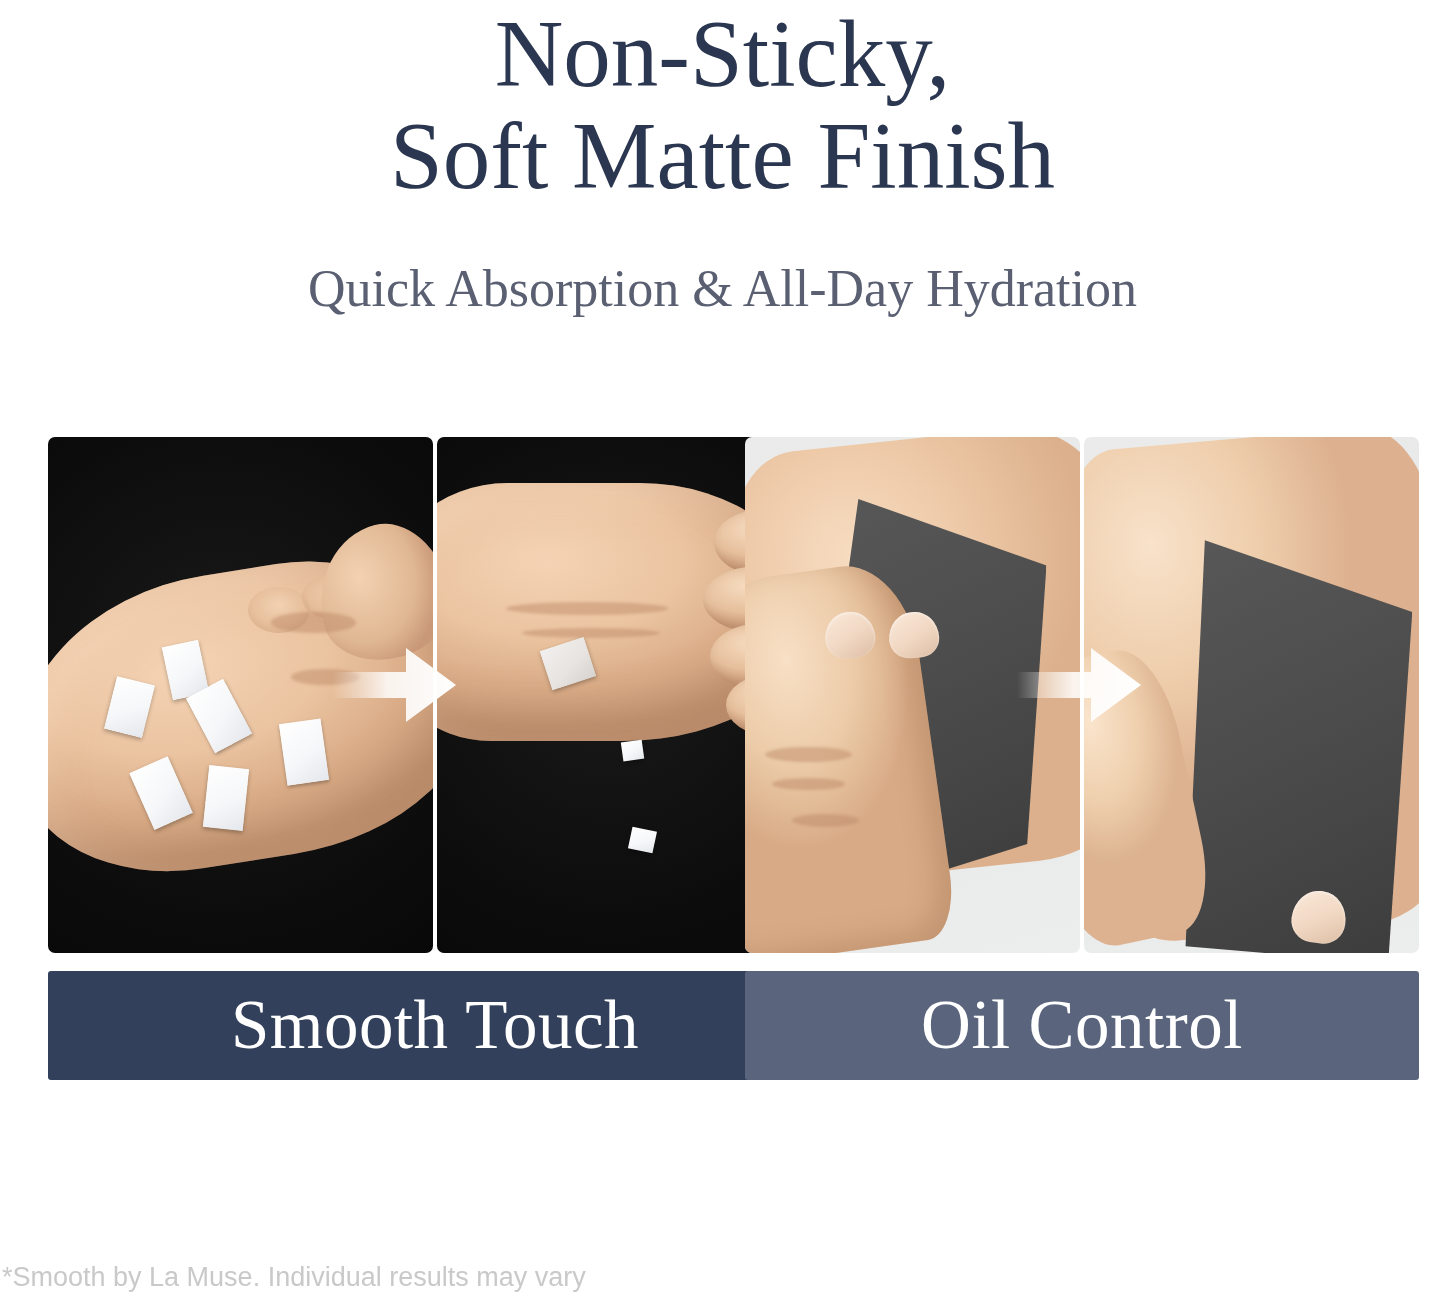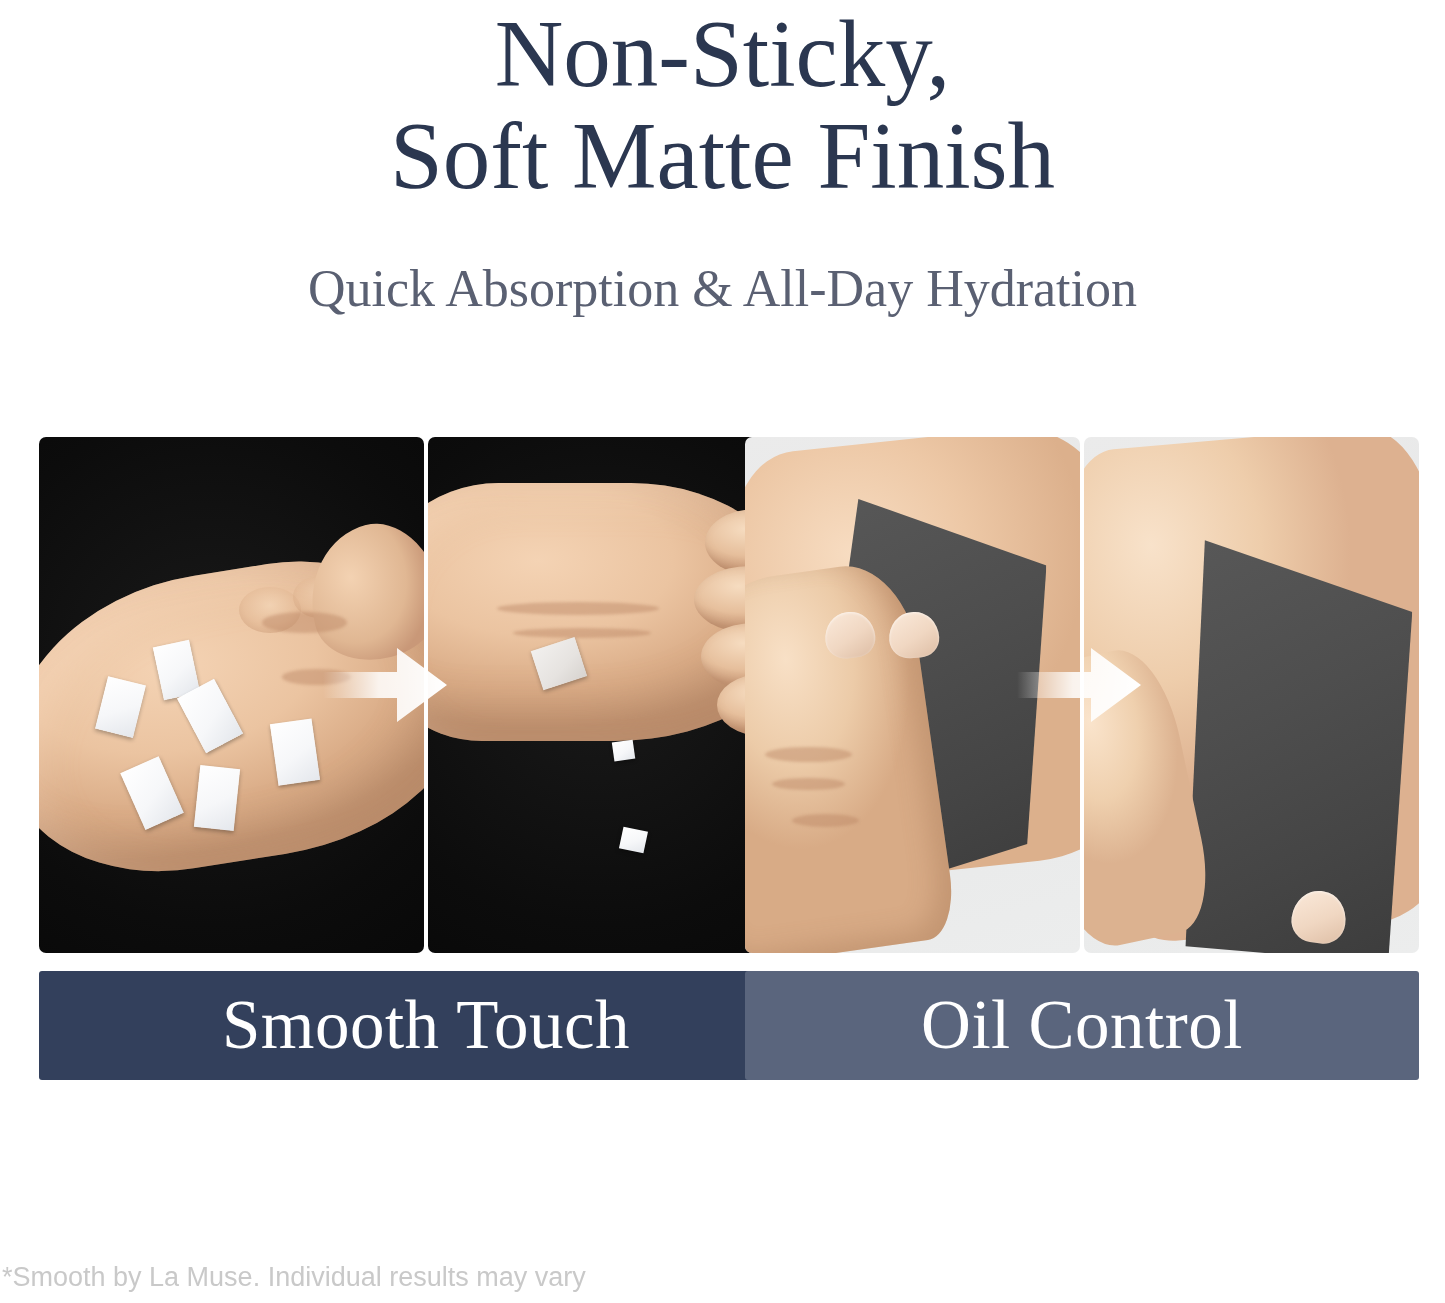--- a/index.html
+++ b/index.html
@@ -47,21 +47,21 @@
     left: 31px;
     top: 437px;
     width: 1388px;
     height: 643px;
   }
   .half {
     position: absolute;
     top: 0;
     height: 643px;
   }
-  .half.left  { left: 8px;   width: 774px; text-align: right; }
+  .half.left  { left: 17px;   width: 774px; text-align: right; }
   .half.right { left: 714px; width: 674px; }
 
   .photo-pair {
     position: absolute;
     left: 0; top: 0; right: 0;
     height: 516px;
     display: flex;
     gap: 4px;
   }
   .photo {

